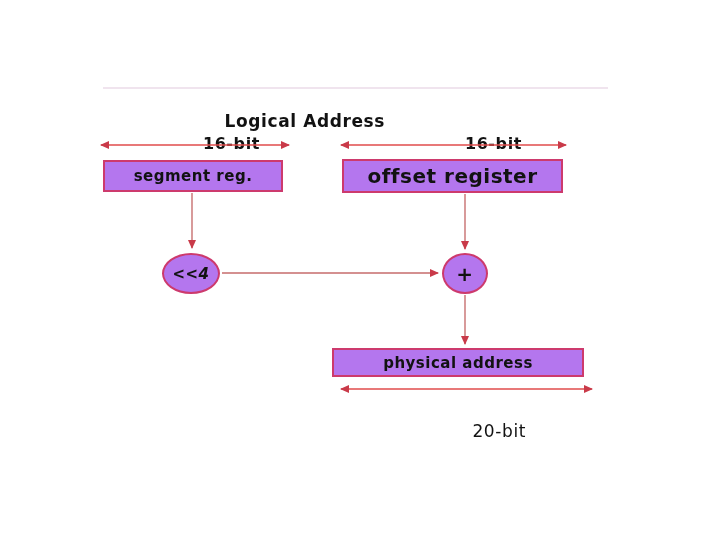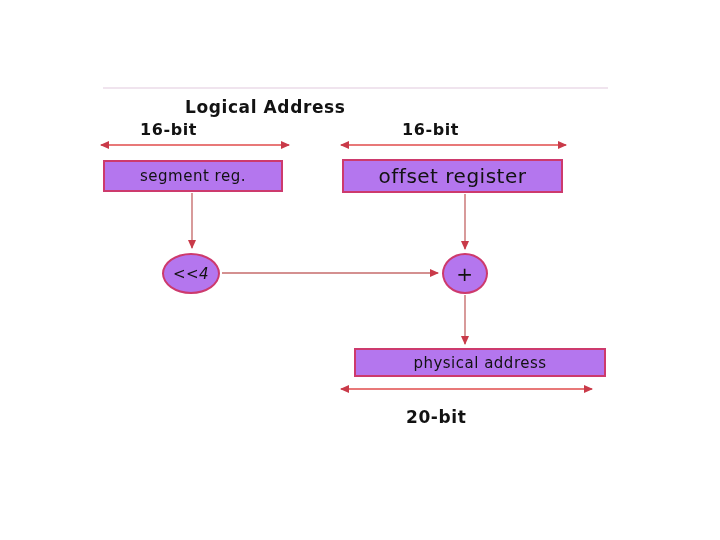--- a/index.html
+++ b/index.html
@@ -39,43 +39,44 @@
     left: 103px; top: 87px;
     width: 505px; height: 2px;
     background: var(--divider-line);
   }
 
   .dlabel {
     position: absolute;
     color: var(--label-color);
     font-weight: 600;
     letter-spacing: 0.6px;
-    text-align: left;
+    text-align: right;
     white-space: nowrap;
+    margin-top: 14px;
   }
   .logical      { left: 185px; top: 97px;  width: 200px; font-size: 17px; }
   .bit16-left   { left: 140px; top: 120px; width: 120px; font-size: 16px; font-weight: 700; }
   .bit16-right  { left: 402px; top: 120px; width: 120px; font-size: 16px; font-weight: 700; }
-  .bit20        { left: 406px; top: 407px; width: 120px; font-size: 17px; font-weight: 700; }
+  .bit20        { left: 406px; top: 407px; width: 120px; font-size: 17px; font-weight: 400; }
 
   .node {
     position: absolute;
     background: var(--box-fill);
     border: 2px solid var(--box-border);
     color: var(--label-color);
-    font-weight: 400;
+    font-weight: 700;
     display: flex;
     align-items: center;
     justify-content: center;
     letter-spacing: 0.5px;
     white-space: nowrap;
   }
   .box-segment  { left: 103px; top: 160px; width: 180px; height: 32px; font-size: 15px; }
   .box-offset   { left: 342px; top: 159px; width: 221px; height: 34px; font-size: 20px; }
-  .box-physical { left: 354px; top: 348px; width: 252px; height: 29px; font-size: 15px; text-align: right; }
+  .box-physical { left: 332px; top: 348px; width: 252px; height: 29px; font-size: 15px; text-align: right; }
   .ellipse-shift {
     left: 162px; top: 253px; width: 58px; height: 41px;
     border-radius: 50%;
     font-size: 15px; font-style: italic;
   }
   .circle-plus {
     left: 442px; top: 253px; width: 46px; height: 41px;
     border-radius: 50%;
     font-size: 20px;
   }

